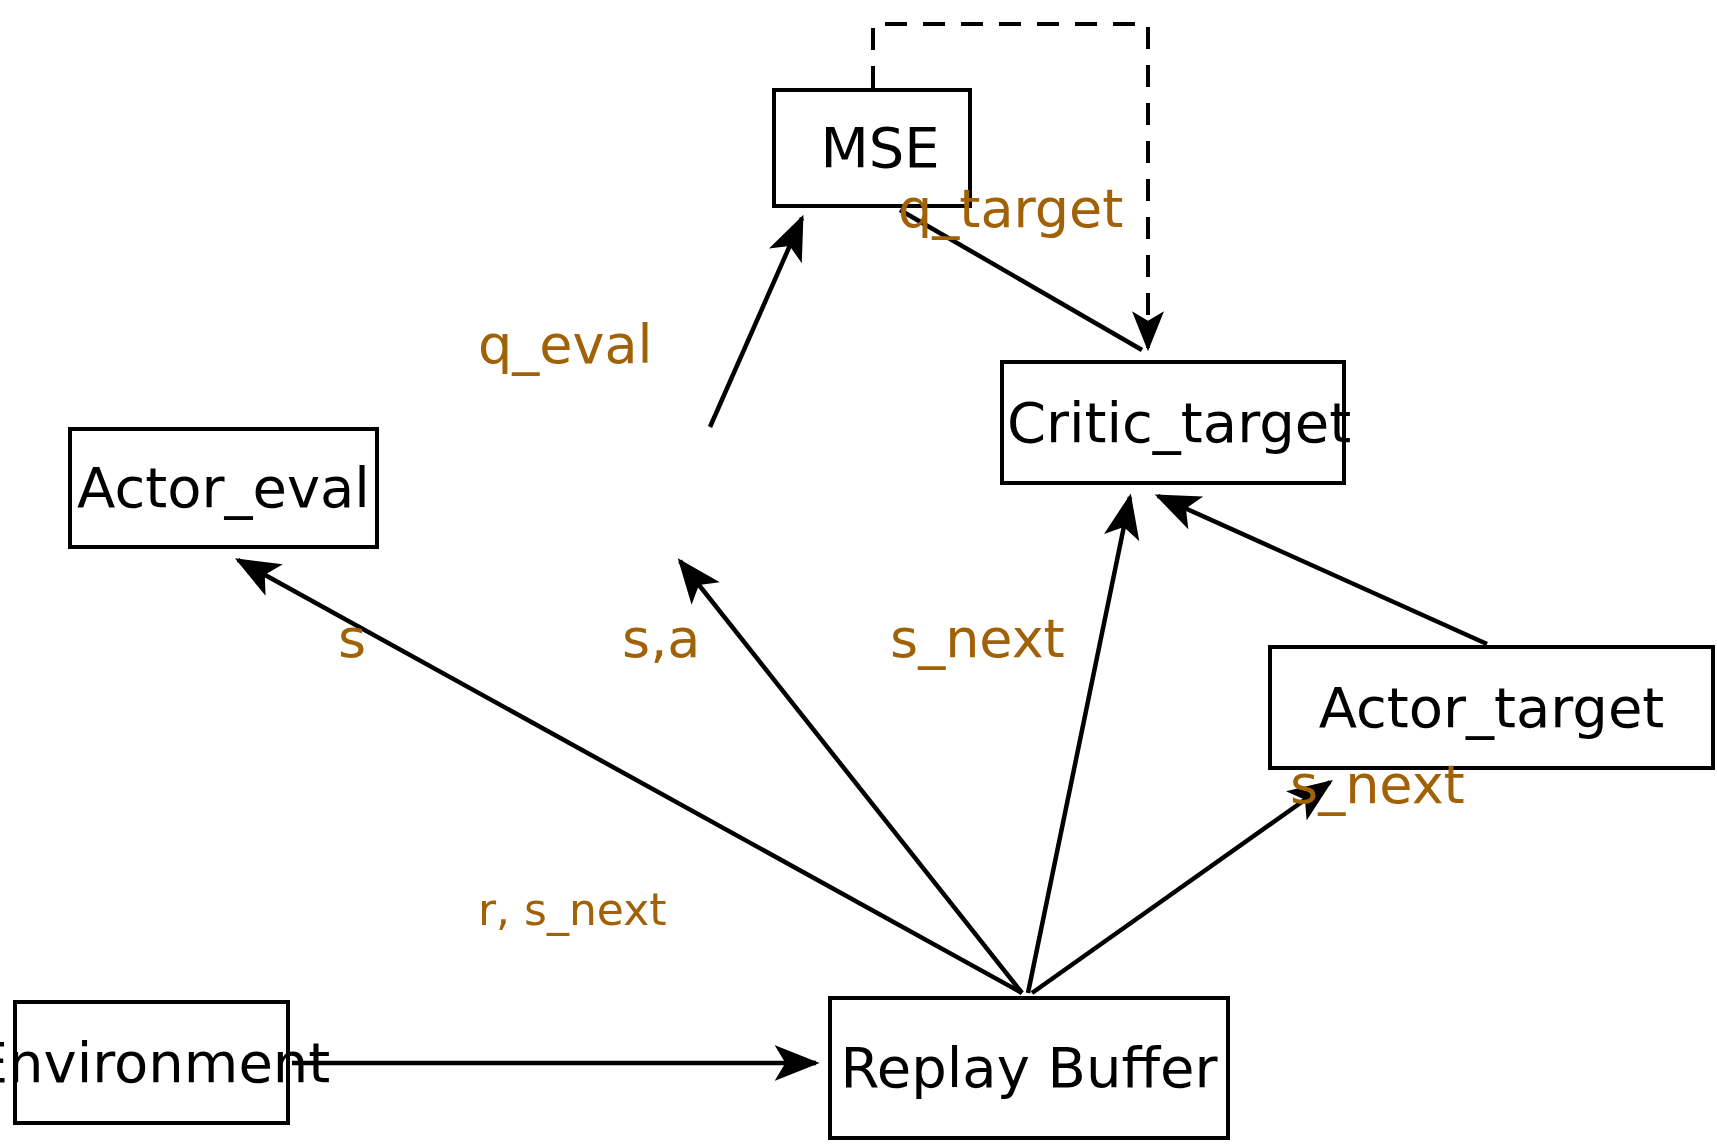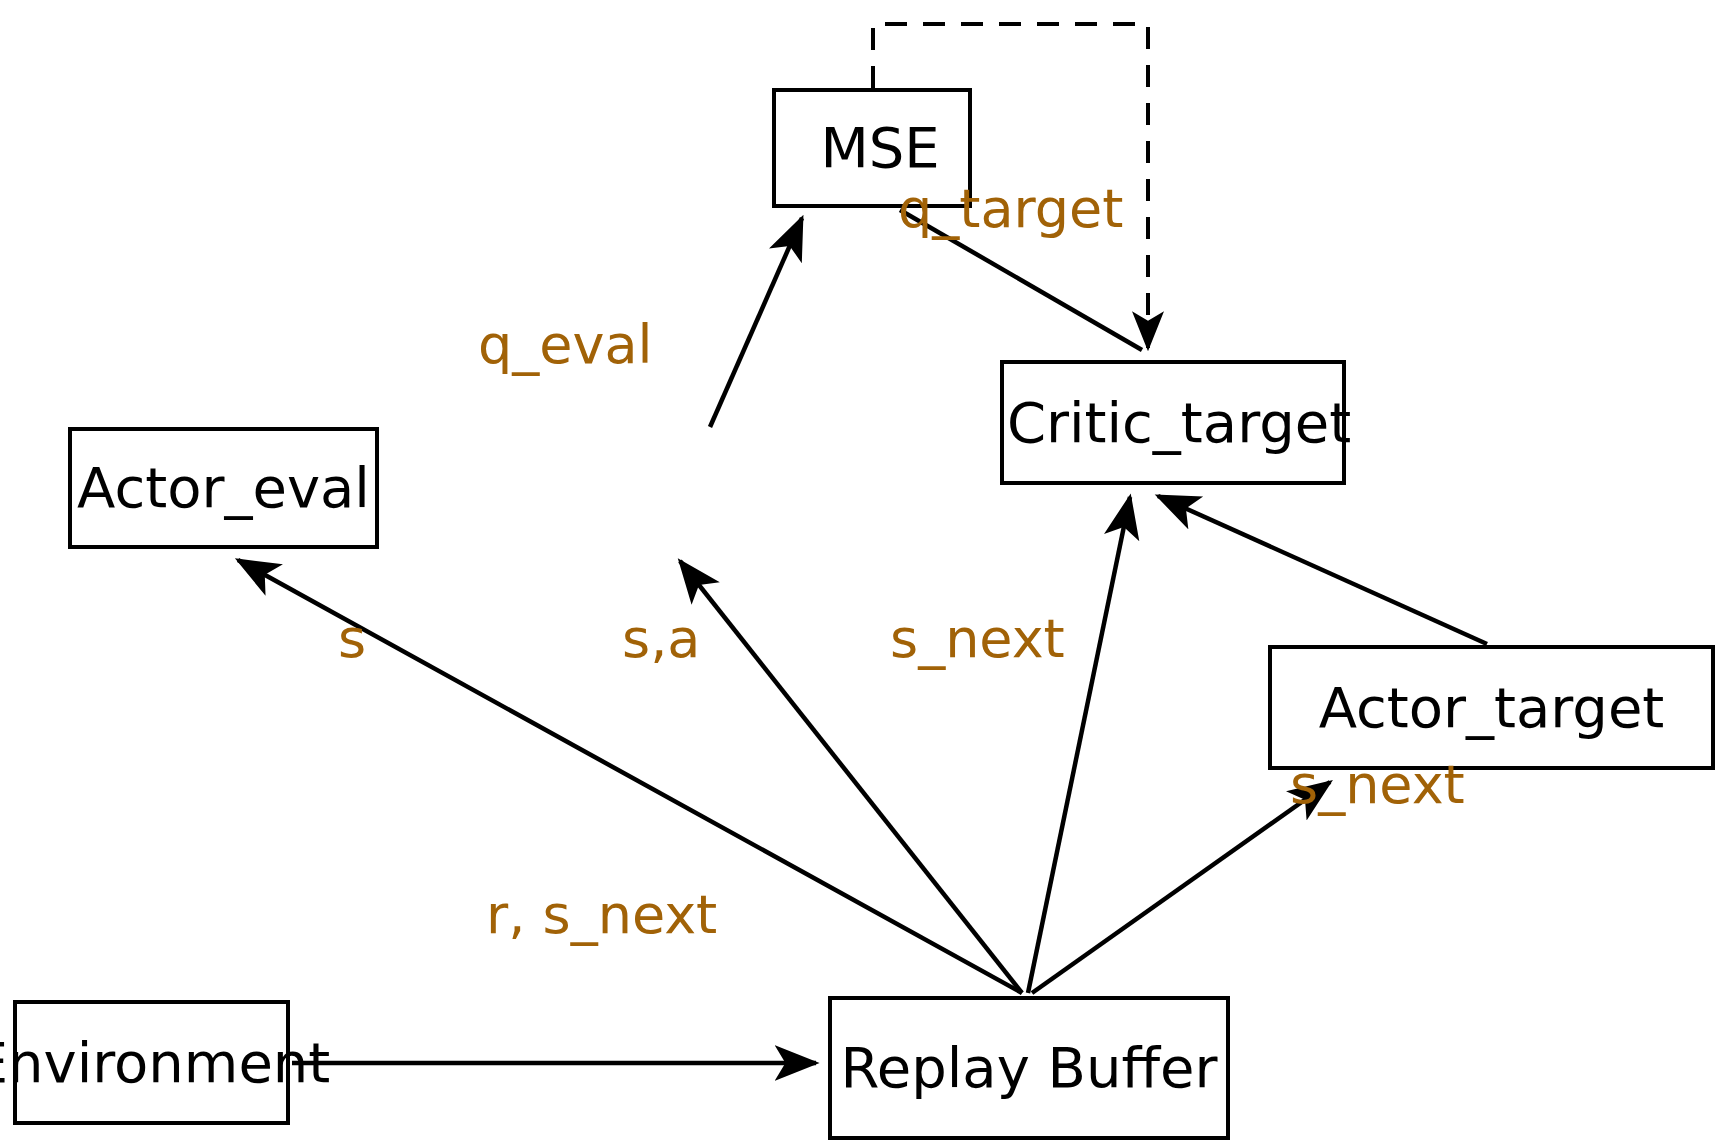--- a/index.html
+++ b/index.html
@@ -108,15 +108,15 @@
 
 
   <div class="edge-label" style="left:338px; top:612px; font-size:54px;">s</div>
 
   <div class="edge-label" style="left:613px; top:612px; font-size:54px;margin-left:9px;">s,a</div>
 
   <div class="edge-label" style="left:890px; top:612px; font-size:54px;">s_next</div>
 
   <div class="edge-label" style="left:1290px; top:758px; font-size:54px;">s_next</div>
 
-  <div class="edge-label" style="left:478px; top:888px; font-size:54px;margin-left:8px;">r, s_next</div>
+  <div class="edge-label" style="left:478px; top:888px; font-size:44px;">r, s_next</div>
 
 </div>
 
 </body></html>

